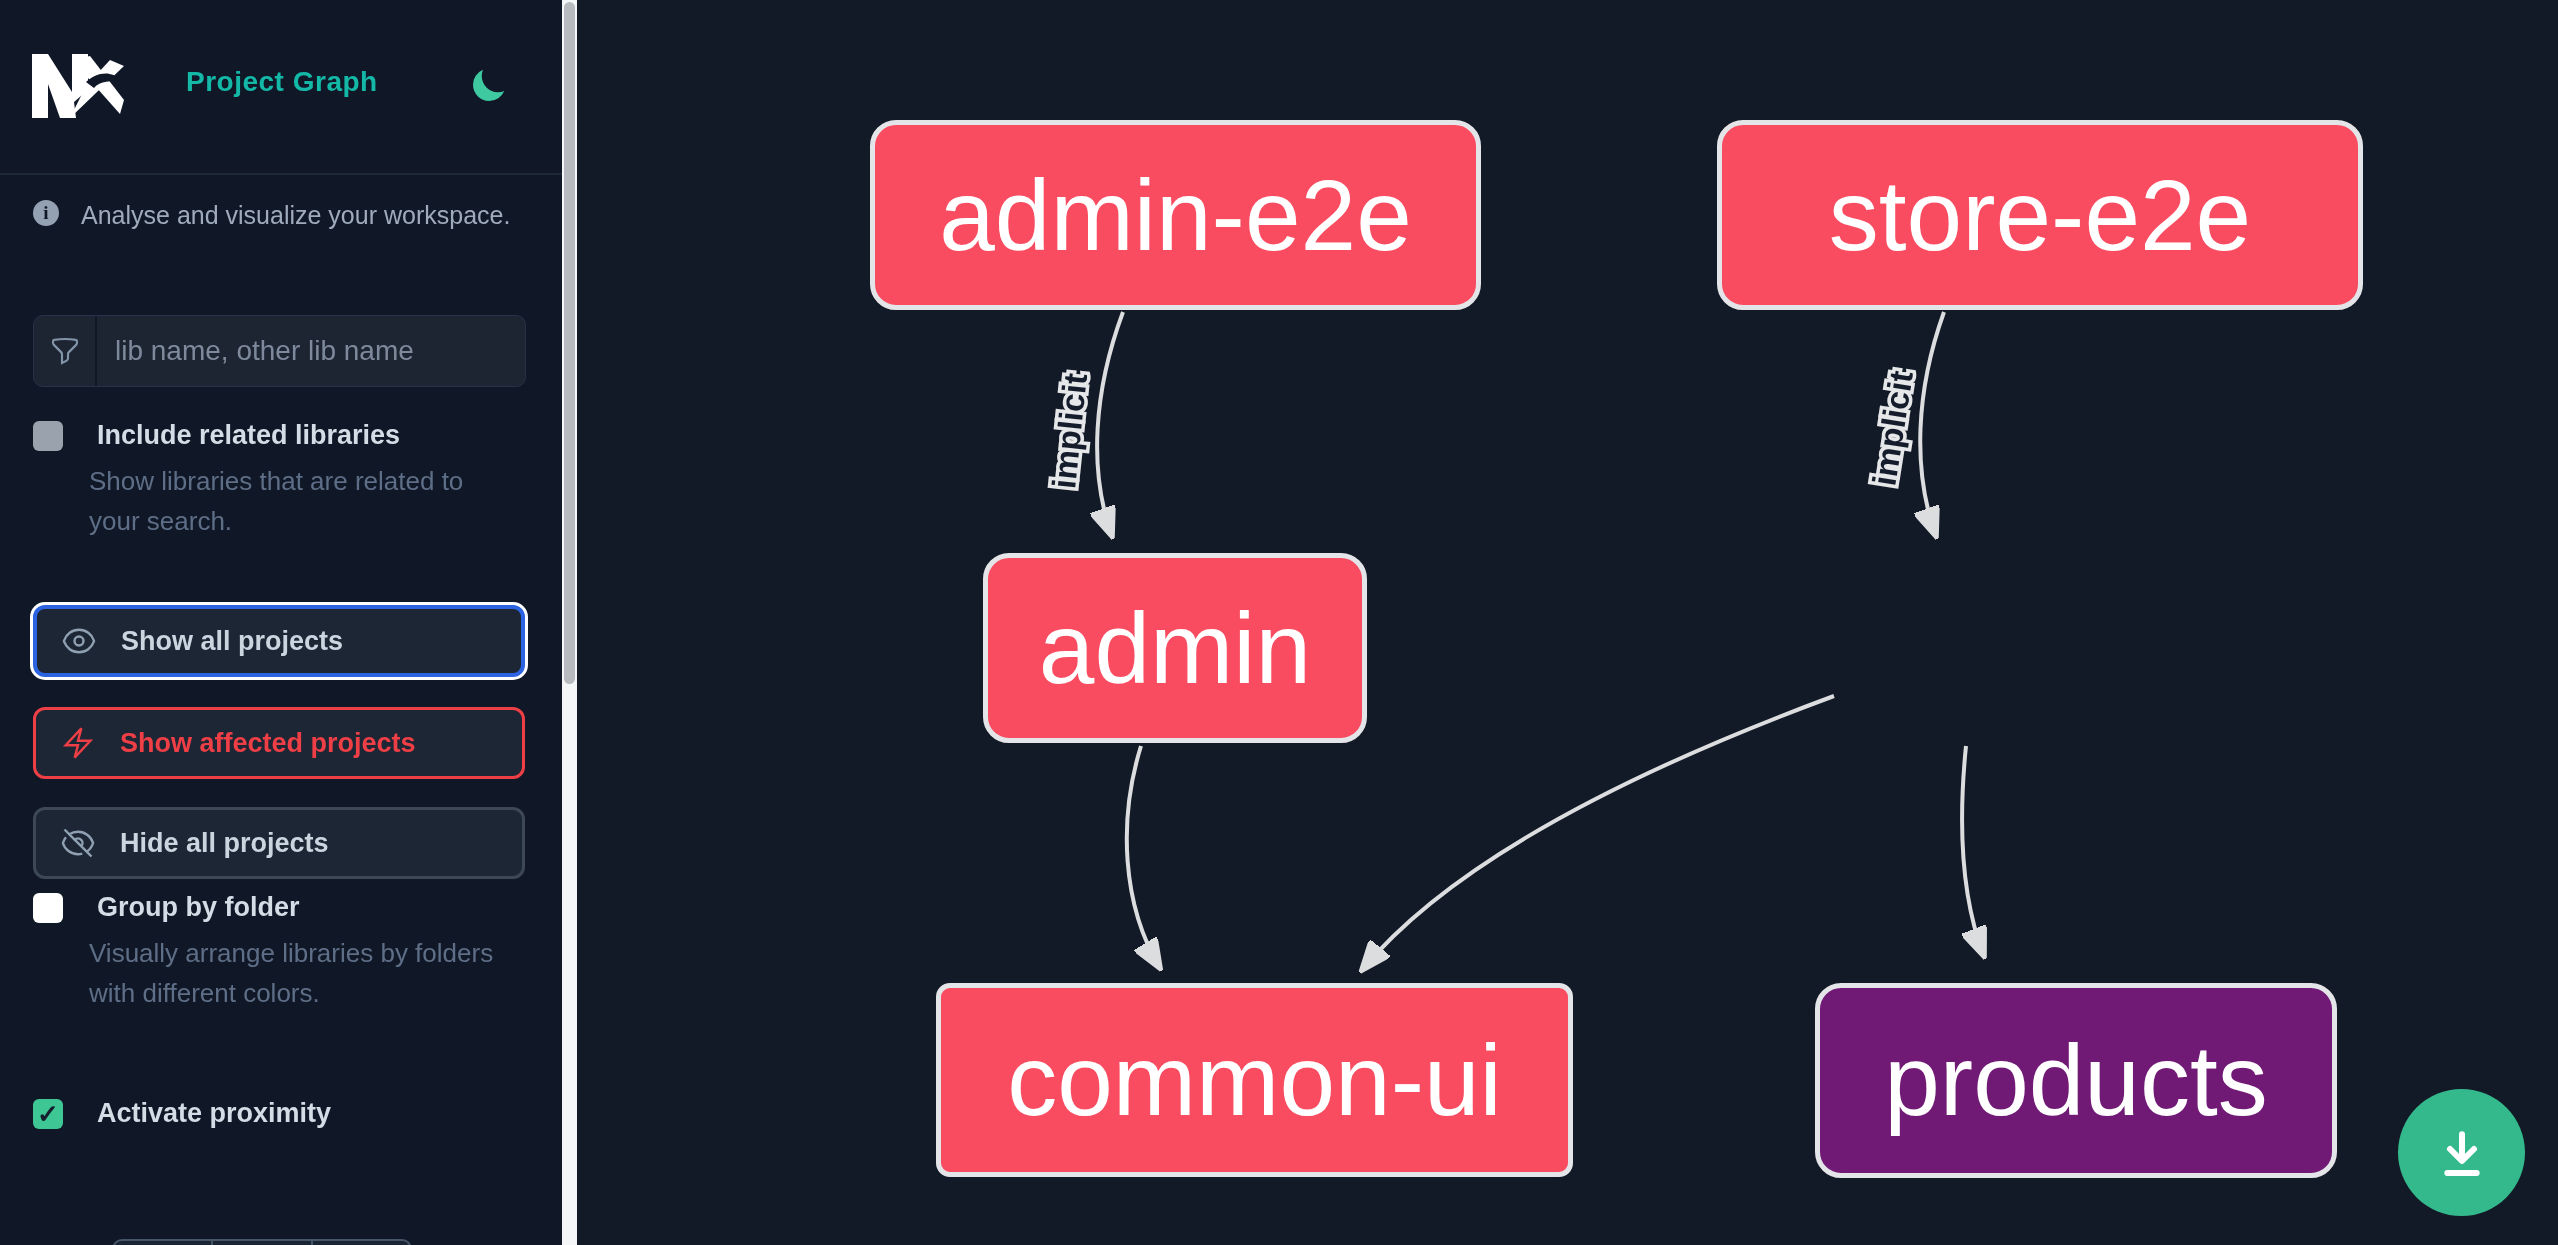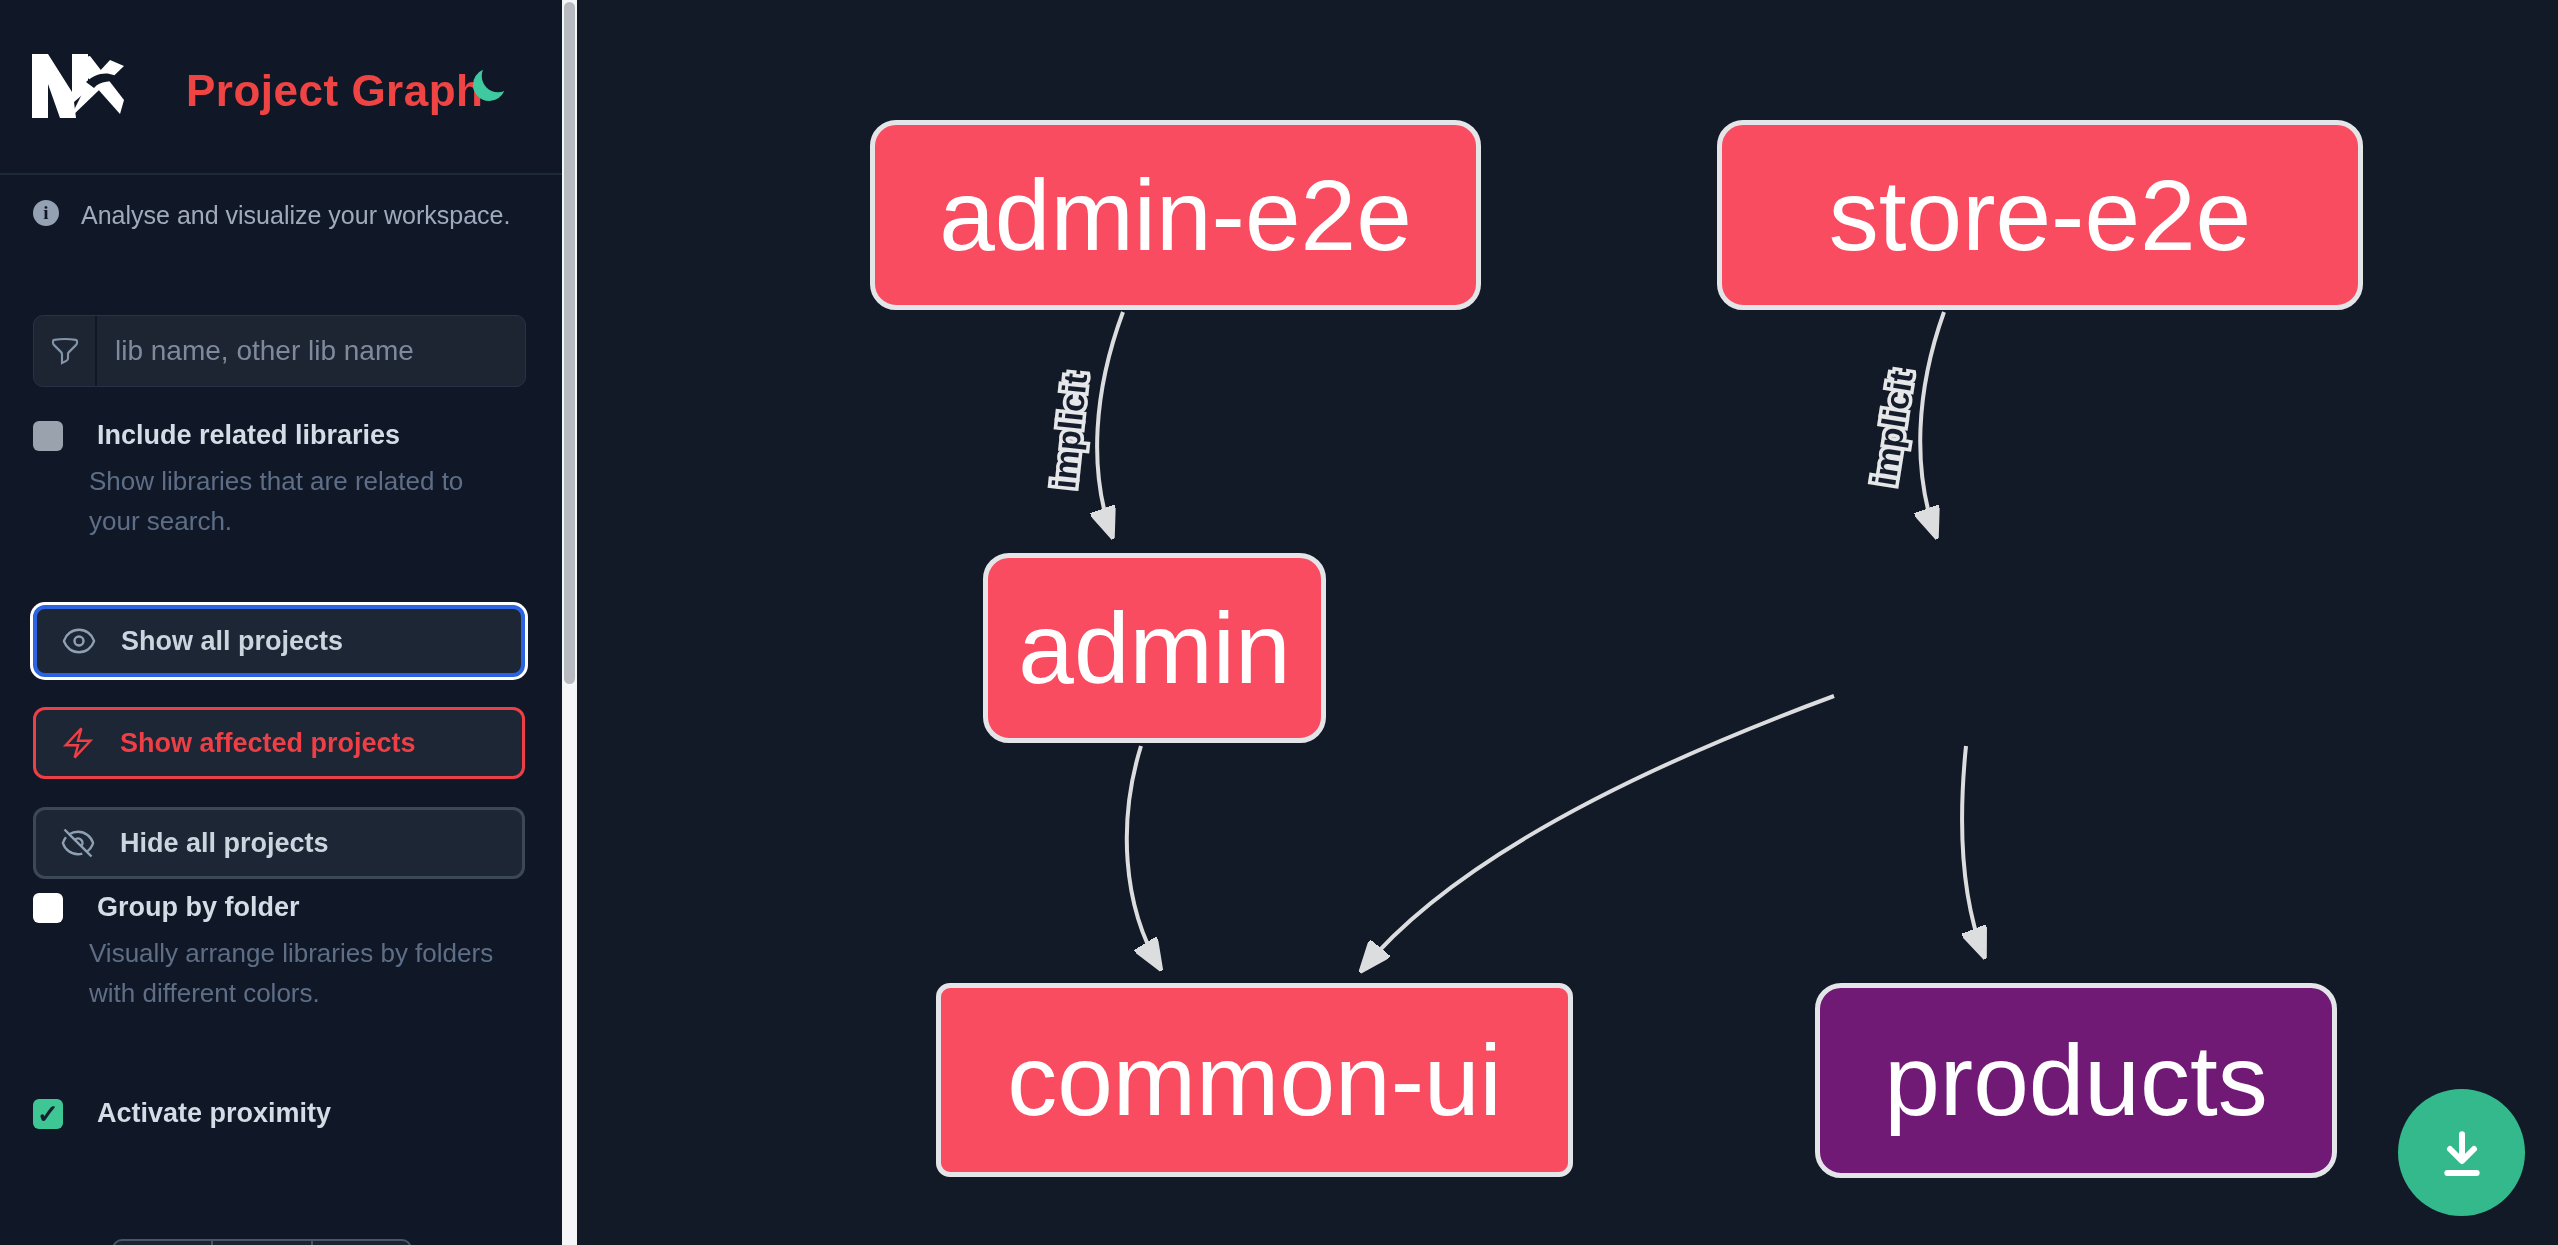--- a/index.html
+++ b/index.html
@@ -6,22 +6,22 @@
   html,body { width:2558px; height:1245px; overflow:hidden; background:#131a27;
               font-family:"Liberation Sans", sans-serif; }
   .stage { position:absolute; top:0; left:0; width:2558px; height:1245px; }
 
   
   .sidebar { position:absolute; top:0; left:0; width:562px; height:1245px;
              background:#101828; }
   .sb-header { position:absolute; top:0; left:0; width:562px; height:175px;
                border-bottom:2px solid #1e2936; }
   .logo { position:absolute; left:28px; top:48px; width:100px; height:76px; }
-  .app-title { position:absolute; left:186px; top:66px; font-size:44px; font-weight:700;
-               color:#ef4444; letter-spacing:.5px;text-align:right; }
+  .app-title { position:absolute; left:186px; top:66px; font-size:28px; font-weight:700;
+               color:#14b8a6; letter-spacing:.5px;text-align:right; }
   .theme-toggle { position:absolute; left:468px; top:66px; width:40px; height:40px;
                   cursor:pointer; }
 
   .tagline-row { position:absolute; left:33px; top:200px; width:500px; display:flex;
                  align-items:flex-start; gap:22px; }
   .info-icon { width:26px; height:26px; border-radius:50%; background:#94a1b3;
                color:#101828; font-size:19px; font-weight:700; text-align:center;
                line-height:26px; flex:0 0 auto; font-family:"Liberation Serif",serif; }
   .tagline { color:#9fabbc; font-size:25px; line-height:30px; padding-top:0px; }
 
@@ -187,21 +187,21 @@
       <path d="M 1966 746 C 1958 825 1962 900 1984 956" marker-end="url(#arrow)"></path>
     </g>
     <text class="edge-label" transform="translate(1081 432) rotate(-84)" text-anchor="middle">implicit</text>
     <text class="edge-label" transform="translate(1904 430) rotate(-81)" text-anchor="middle">implicit</text>
   </svg>
 
   <div class="gnode" style="left:870px; top:120px; width:611px; height:190px; background:#f94c61;">admin-e2e</div>
 
   <div class="gnode" style="left:1717px; top:120px; width:646px; height:190px; background:#f94c61;">store-e2e</div>
 
-  <div class="gnode" style="left:983px; top:553px; width:343px; height:190px; background:#f94c61;">admin</div>
+  <div class="gnode" style="left:983px; top:553px; width:384px; height:190px; background:#f94c61;">admin</div>
 
 
   <div class="gnode" style="left:936px; top:983px; width:637px; height:194px; background:#f94c61;border-radius:14px;">common-ui</div>
 
   <div class="gnode" style="left:1815px; top:983px; width:522px; height:195px; background:#701a75;">products</div>
 
   <button class="fab">
     <svg width="64" height="64" viewBox="0 0 48 48" fill="none" stroke="#ffffff" stroke-width="4.5" stroke-linecap="round" stroke-linejoin="round">
       <path d="M24 10 v19"></path>
       <path d="M15 21 l9 9 9 -9"></path>

